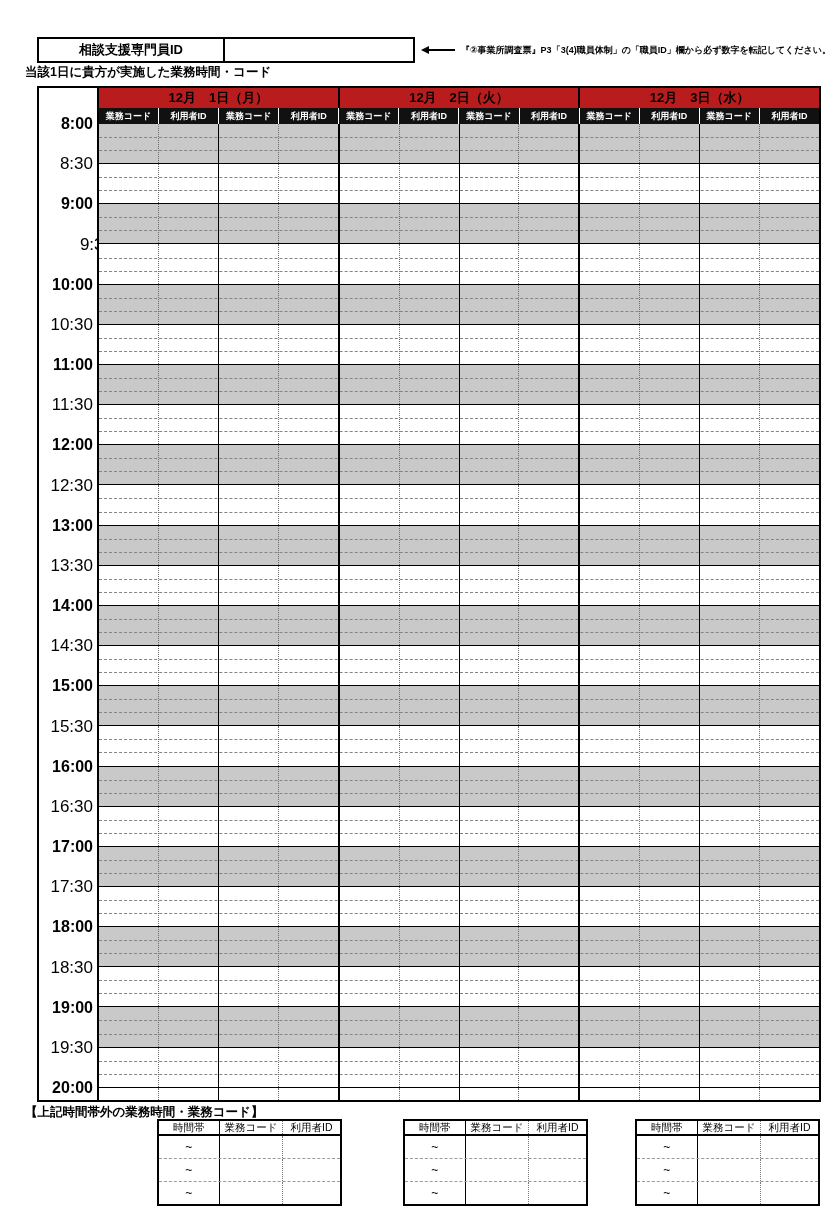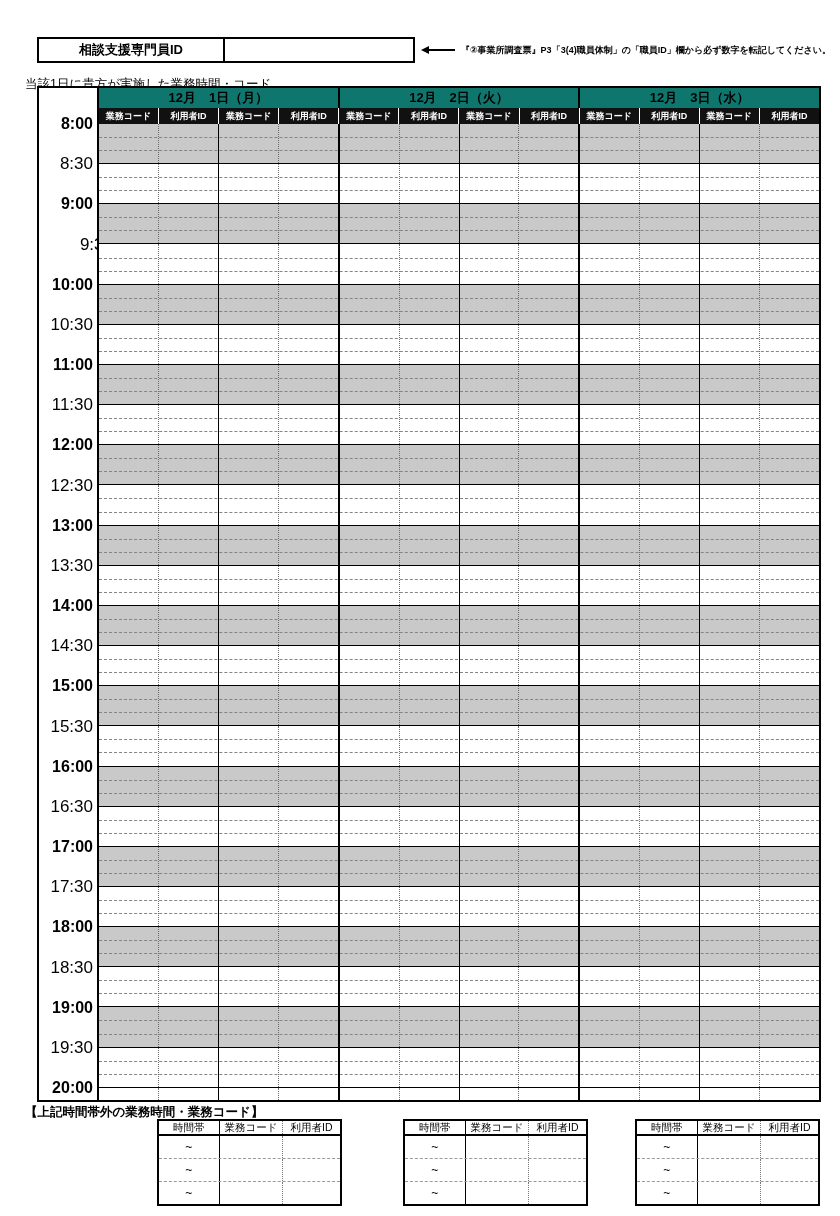--- a/index.html
+++ b/index.html
@@ -14,33 +14,33 @@
   .idrow{position:absolute;left:37px;top:37px;display:flex;align-items:stretch;height:26px;}
   .idlabel{width:188px;border:2px solid #000;box-sizing:border-box;font-weight:bold;font-size:13px;
     text-align:center;line-height:22px;background:#fff;}
   .idvalue{width:190px;border:2px solid #000;border-left:none;box-sizing:border-box;background:#fff;}
   .arrow{width:26px;height:2px;background:#000;position:relative;margin-left:14px;margin-right:6px;align-self:center;}
   .arrow::before{content:"";position:absolute;left:-8px;top:-3px;border-top:4px solid transparent;
     border-bottom:4px solid transparent;border-right:8px solid #000;}
   .idnote{align-self:center;font-size:9px;font-weight:bold;white-space:nowrap;}
 
   
-  .sectionlabel{position:absolute;left:25px;top:64px;font-size:12.5px;font-weight:normal;margin-top:12px;}
+  .sectionlabel{position:absolute;left:25px;top:64px;font-size:12.5px;font-weight:bold;}
 
   
   .sched{position:absolute;left:37px;top:86px;width:784px;height:1016px;border:2px solid #000;
     box-sizing:border-box;background:#fff;}
   .gutter{position:absolute;left:0;top:0;width:79px;height:100%;}
   .tlabel{position:absolute;left:0;width:54px;text-align:right;transform:translateY(-50%);background:transparent;}
   .tlabel.hour{font-size:16px;font-weight:bold;}
   .tlabel.half{font-size:17px;font-weight:normal;}
   .grid{position:absolute;left:58px;top:0;right:0;height:100%;border-left:2px solid #000;
     box-sizing:border-box;display:flex;flex-direction:column;}
   .dayrow{height:20px;display:flex;}
-  .dayhead{flex:1 1 0;font-size:13px;font-weight:bold;text-align:center;line-height:20px;background:#0f766e;}
+  .dayhead{flex:1 1 0;font-size:13px;font-weight:bold;text-align:center;line-height:20px;background:#b91c1c;}
   .dayhead.db{border-left:2px solid #000;}
   .subrow{height:16px;display:flex;background:var(--subhead,#111);}
   .subcell{flex:1 1 0;color:#fff;font-size:9px;font-weight:bold;text-align:center;line-height:16px;
     overflow:hidden;white-space:nowrap;}
   .subcell.wl{border-left:1px solid #fff;}
   .blocks{flex:1 1 auto;display:flex;flex-direction:column;}
   .block{flex:0 0 40.1667px;position:relative;border-bottom:1px solid #000;box-sizing:border-box;background:#fff;}
   .block.shaded{background:var(--shaded,#c9c9c9);}
   .dash{position:absolute;left:0;right:0;border-top:1px dashed #858585;}
   .dash.d1{top:33.33%;} .dash.d2{top:66.66%;}

